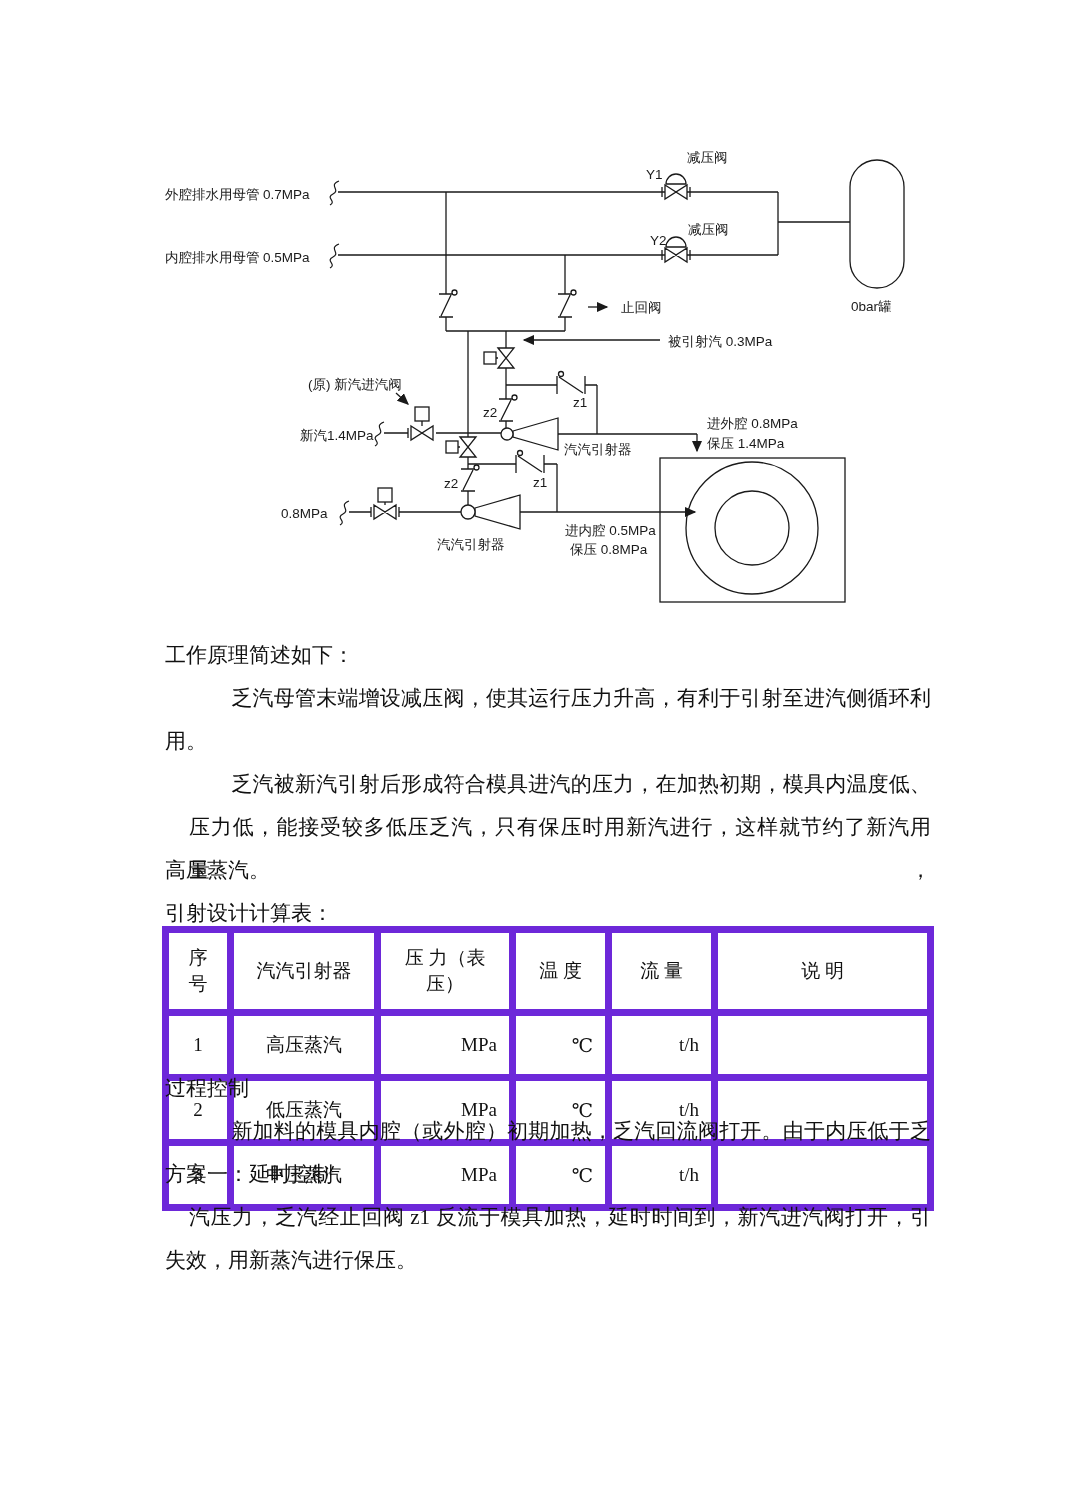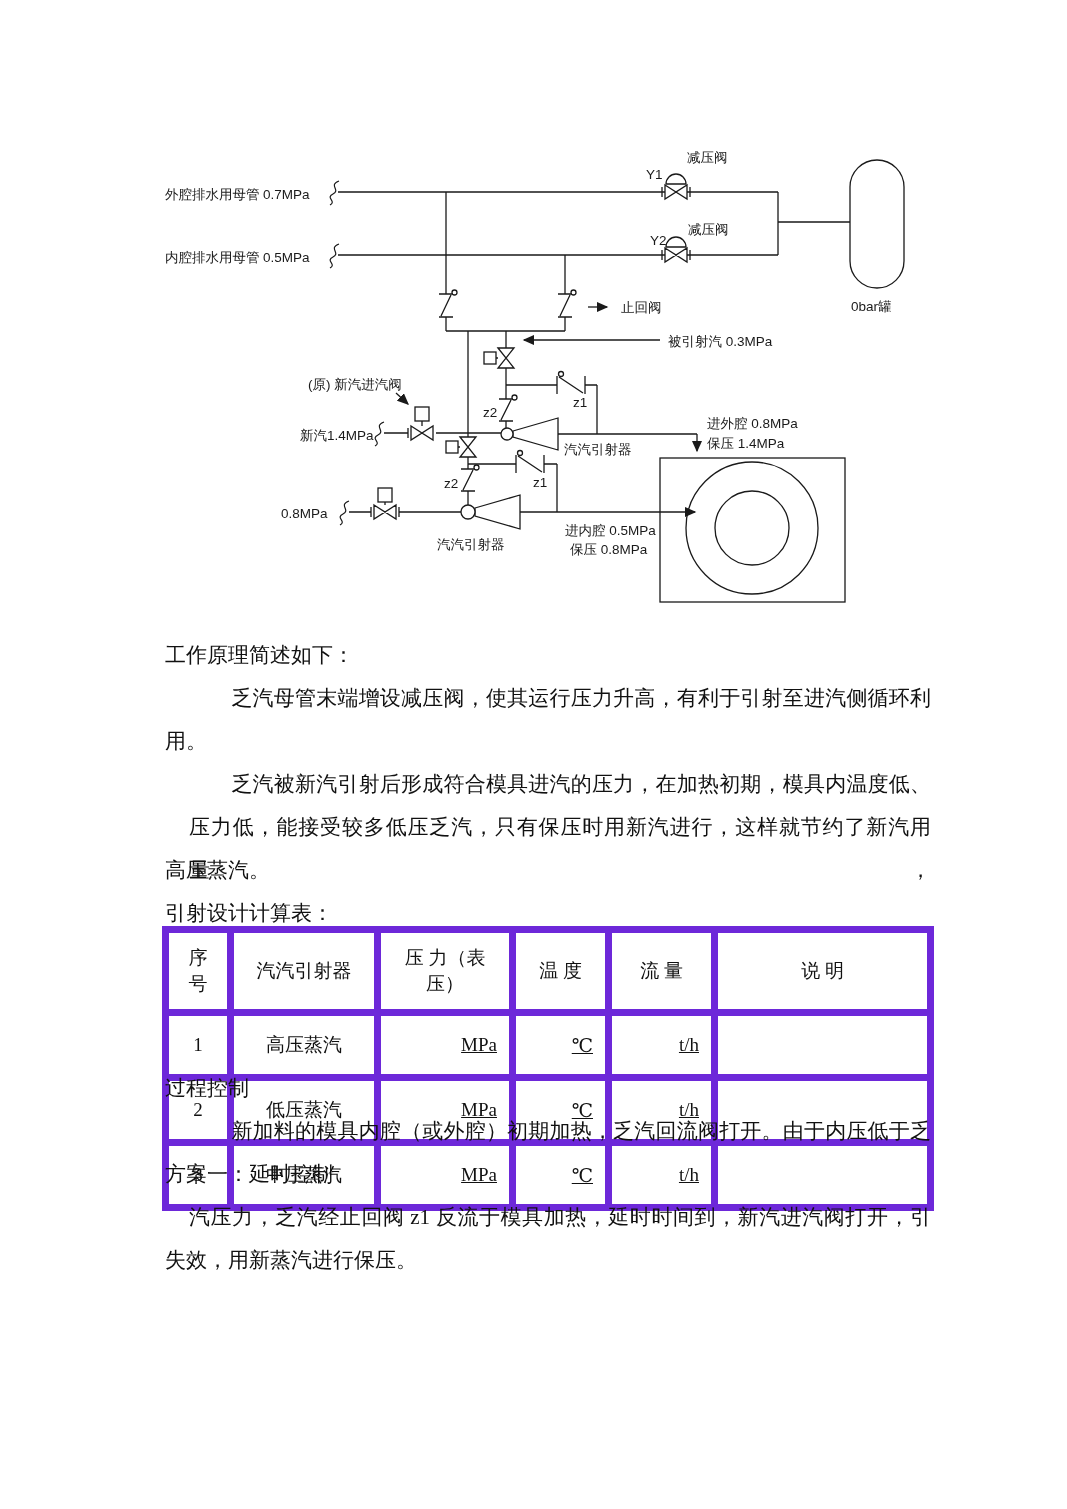--- a/index.html
+++ b/index.html
@@ -7,21 +7,21 @@
         font-family:"Liberation Serif","DejaVu Serif",serif;color:#111;}
   svg text{font-family:"Liberation Sans","DejaVu Sans",sans-serif;font-size:13.5px;fill:#1a1a1a;}
   .diagram{position:absolute;left:0;top:0;}
   .tblock{position:absolute;left:165px;width:766px;font-size:21px;line-height:43px;}
   .line{height:43px;white-space:nowrap;}
   .line.j{white-space:normal;text-align:justify;text-align-last:justify;margin-left:24px;}
   table.calc{position:absolute;left:162px;top:926px;border-collapse:collapse;table-layout:fixed;
              font-size:19px;}
   table.calc td,table.calc th{border:7px solid #6d28d9;height:34px;padding:12px;font-weight:normal;
              text-align:center;vertical-align:middle;overflow:hidden;}
-  table.calc td.r{text-align:right;padding-right:12px;text-decoration:underline;}
+  table.calc td.r{text-align:right;padding-right:12px;}
 </style>
 </head>
 <body>
 
 <div class="page">
 
   <svg class="diagram" width="1067" height="625" viewBox="0 0 1067 625">
     <defs>
       <marker id="arr" markerWidth="10" markerHeight="8" refX="8" refY="4" orient="auto">
         <path d="M0,0 L9,4 L0,8 Z" fill="#1a1a1a"></path>

